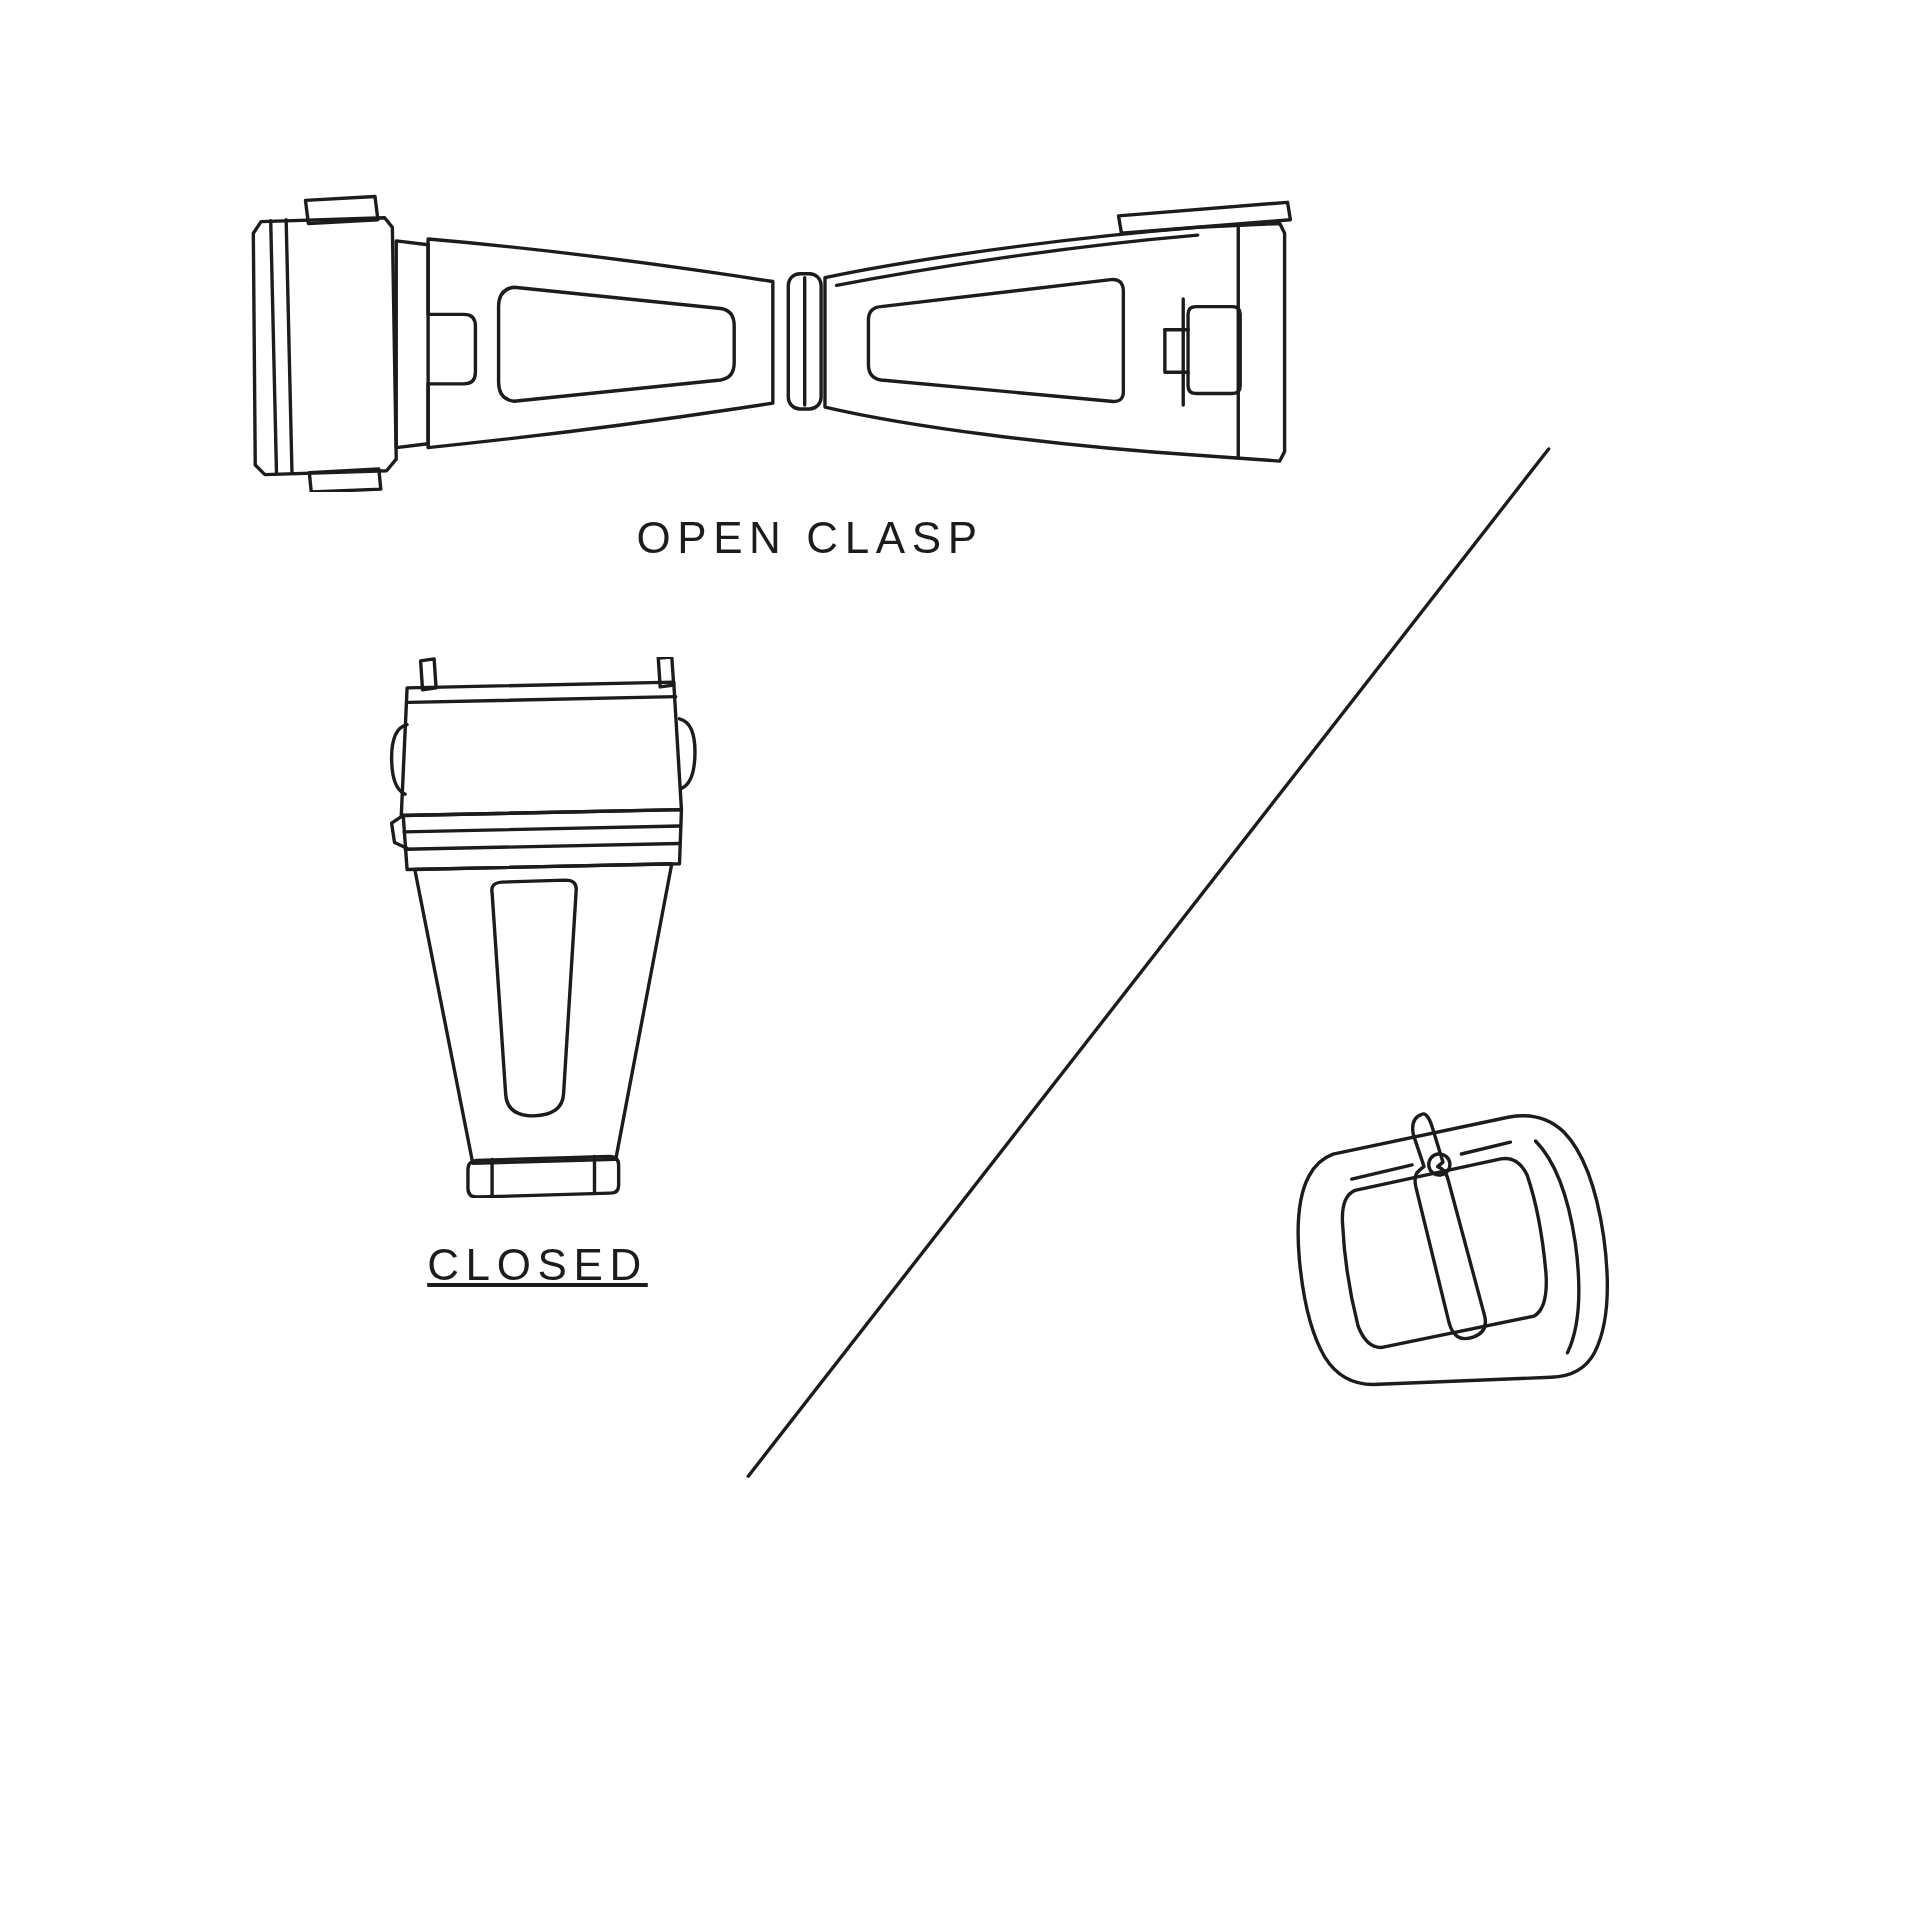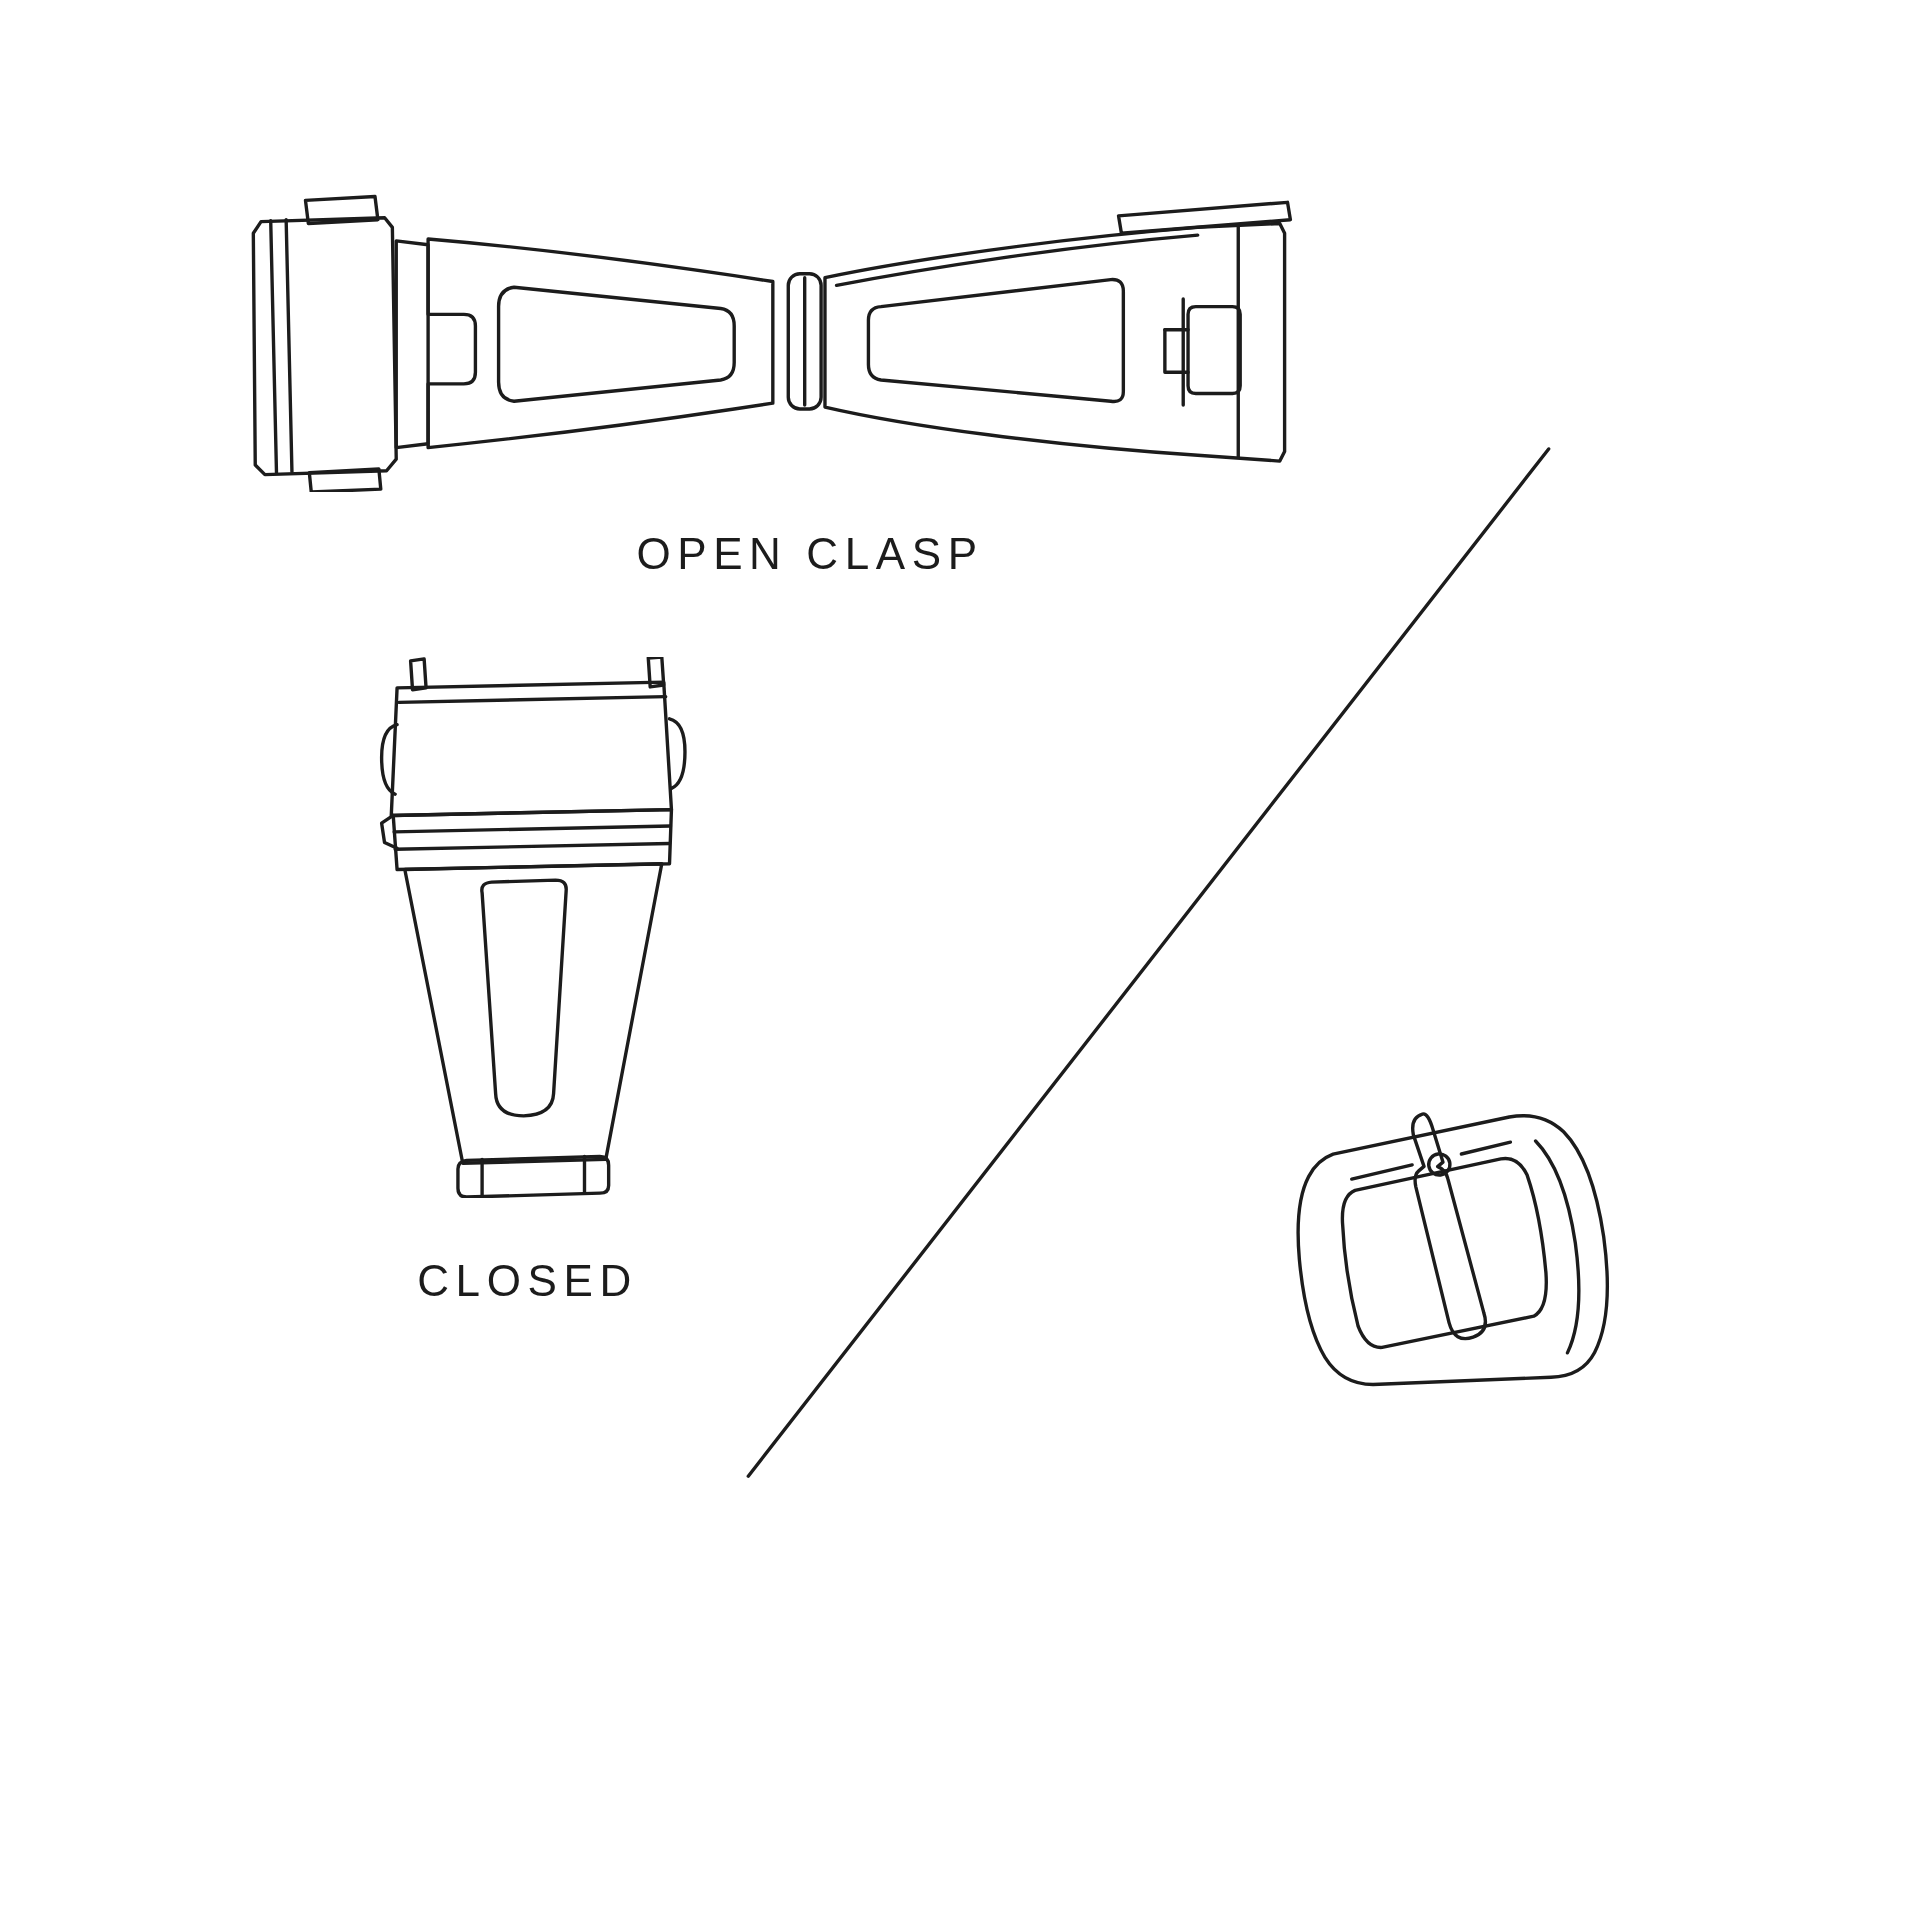--- a/index.html
+++ b/index.html
@@ -15,24 +15,23 @@
     overflow: hidden;
     font-family: "Liberation Sans", sans-serif;
     color: #1c1c1c;
   }
   figure {
     margin: 0;
     position: absolute;
     display: flex;
     flex-direction: column;
     align-items: center;
-    gap: 16px;
   }
   .fig-open-clasp   { left: 232px;  top: 183px;  width: 1072px; }
-  .fig-closed-clasp { left: 349px;  top: 657px;  width: 357px;  }
+  .fig-closed-clasp { left: 359px;  top: 657px;  width: 357px; text-decoration: underline;  }
   .fig-buckle       { left: 1250px; top: 1096px; width: 406px;  }
   figcaption {
     font-size: 44px;
     font-weight: 400;
     letter-spacing: 0.15em;
     color: #1c1c1c;
     white-space: nowrap;
   }
   .fig-open-clasp figcaption   { margin-top: 21px; transform: translateX(42px); }
   .fig-closed-clasp figcaption { margin-top: 42px; }

